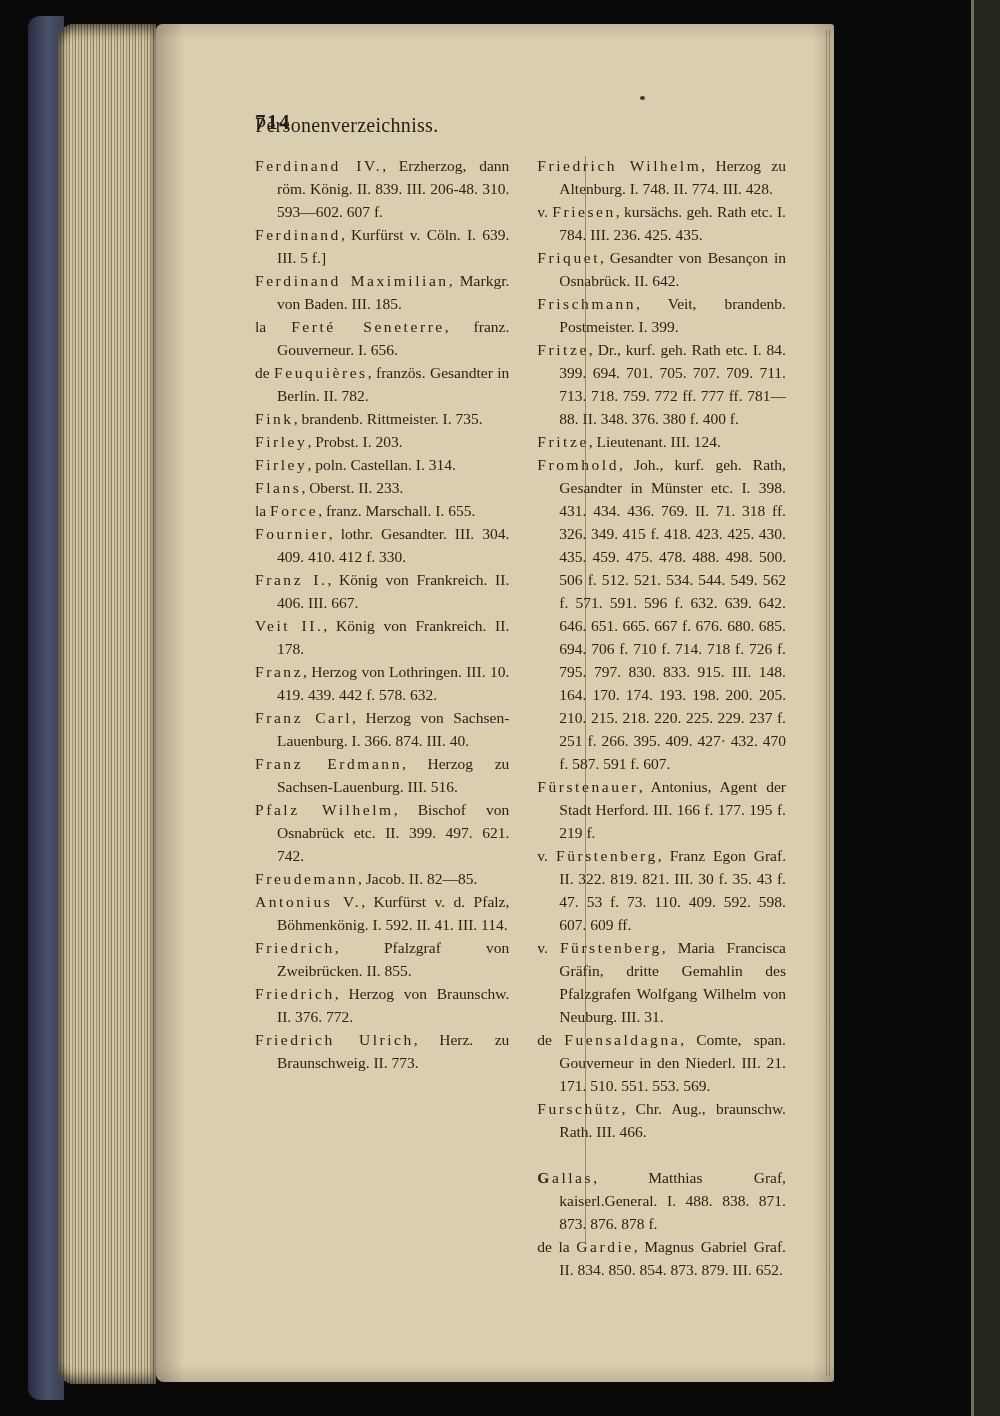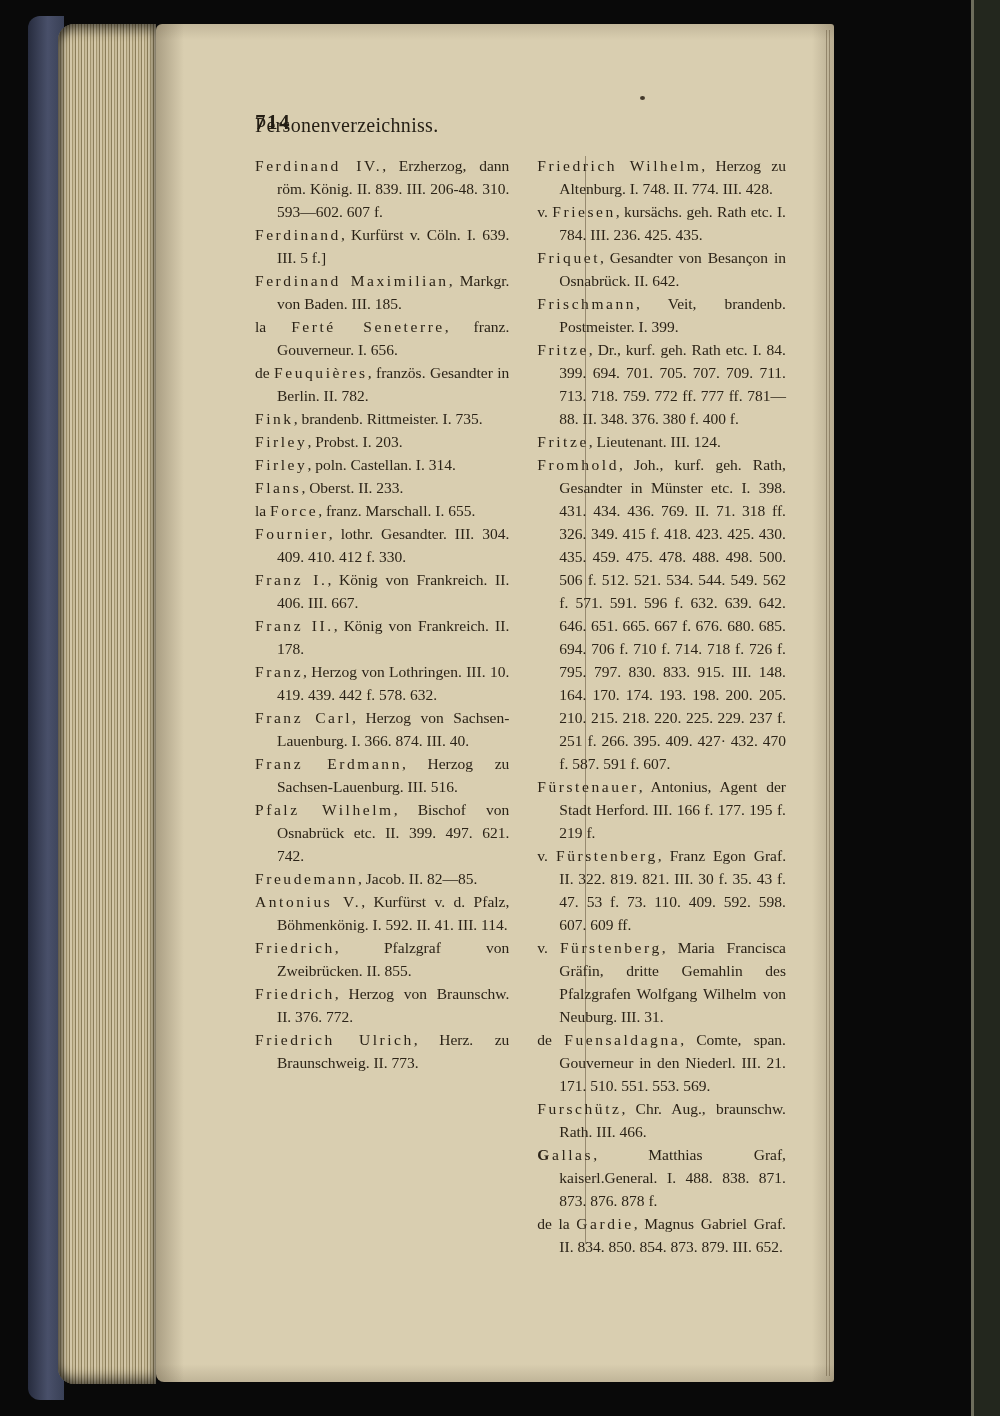--- a/index.html
+++ b/index.html
@@ -62,21 +62,21 @@
     display: flex; gap: 28px;
     color: #2b2317;
   }
   .column { width: 315px; font-size: 15.5px; line-height: 23px; }
   .column.right { width: 308px; }
   .col-divider {
     position: absolute; left: 330px; top: 2px; height: 1088px; width: 1px;
     background: rgba(70, 55, 35, 0.45);
   }
   .entry { padding-left: 22px; text-indent: -22px; text-align: justify; }
-  .entry.gap-before { }
+  .entry.gap-before { margin-top: 23px; }
   .spaced { letter-spacing: 0.165em; }
   .initial { font-weight: bold; letter-spacing: 0.165em; }
   .speck {
     position: absolute; width: 5px; height: 4px; border-radius: 50%;
     background: rgba(40, 30, 20, 0.85);
   }
 </style>
 </head>
 <body>
 
@@ -100,21 +100,21 @@
           <div class="entry"><span class="spaced">Ferdinand Maximilian</span><span>, Markgr. von Baden. III. 185.</span></div>
           <div class="entry"><span>la </span><span class="spaced">Ferté Seneterre</span><span>, franz. Gouverneur. I. 656.</span></div>
           <div class="entry"><span>de </span><span class="spaced">Feuquières</span><span>, französ. Gesandter in Berlin. II. 782.</span></div>
           <div class="entry"><span class="spaced">Fink</span><span>, brandenb. Rittmeister. I. 735.</span></div>
           <div class="entry"><span class="spaced">Firley</span><span>, Probst. I. 203.</span></div>
           <div class="entry"><span class="spaced">Firley</span><span>, poln. Castellan. I. 314.</span></div>
           <div class="entry"><span class="spaced">Flans</span><span>, Oberst. II. 233.</span></div>
           <div class="entry"><span>la </span><span class="spaced">Force</span><span>, franz. Marschall. I. 655.</span></div>
           <div class="entry"><span class="spaced">Fournier</span><span>, lothr. Gesandter. III. 304. 409. 410. 412 f. 330.</span></div>
           <div class="entry"><span class="spaced">Franz I.</span><span>, König von Frankreich. II. 406. III. 667.</span></div>
-          <div class="entry"><span class="spaced">Franz II.</span><span>, König von Frankreich. II. 178.</span></div>
+          <div class="entry"><span class="spaced">Veit II.</span><span>, König von Frankreich. II. 178.</span></div>
           <div class="entry"><span class="spaced">Franz</span><span>, Herzog von Lothringen. III. 10. 419. 439. 442 f. 578. 632.</span></div>
           <div class="entry"><span class="spaced">Franz Carl</span><span>, Herzog von Sachsen-Lauenburg. I. 366. 874. III. 40.</span></div>
           <div class="entry"><span class="spaced">Franz Erdmann</span><span>, Herzog zu Sachsen-Lauenburg. III. 516.</span></div>
           <div class="entry"><span class="spaced">Pfalz Wilhelm</span><span>, Bischof von Osnabrück etc. II. 399. 497. 621. 742.</span></div>
           <div class="entry"><span class="spaced">Freudemann</span><span>, Jacob. II. 82—85.</span></div>
           <div class="entry"><span class="spaced">Antonius V.</span><span>, Kurfürst v. d. Pfalz, Böhmenkönig. I. 592. II. 41. III. 114.</span></div>
           <div class="entry"><span class="spaced">Friedrich</span><span>, Pfalzgraf von Zweibrücken. II. 855.</span></div>
           <div class="entry"><span class="spaced">Friedrich</span><span>, Herzog von Braunschw. II. 376. 772.</span></div>
           <div class="entry"><span class="spaced">Friedrich Ulrich</span><span>, Herz. zu Braunschweig. II. 773.</span></div>
         </div>

